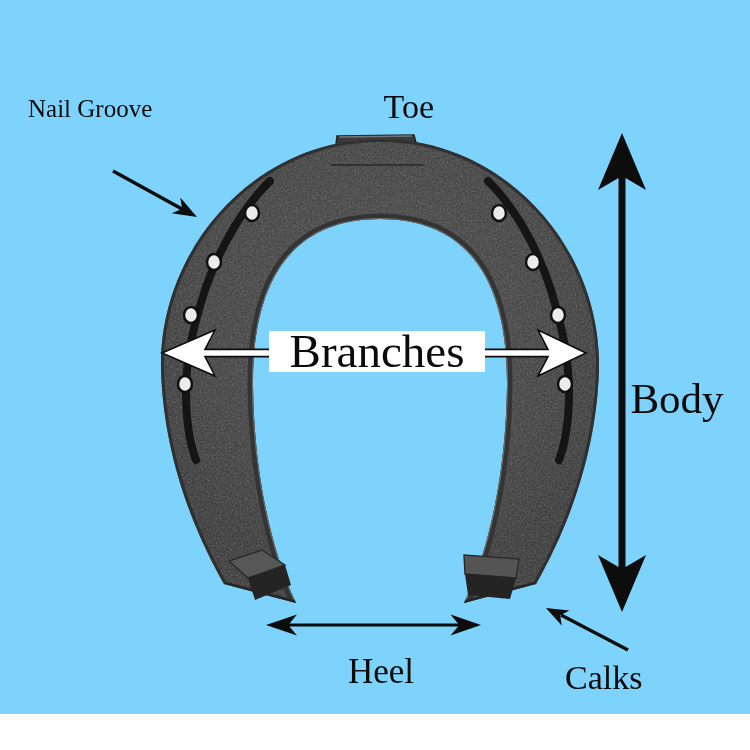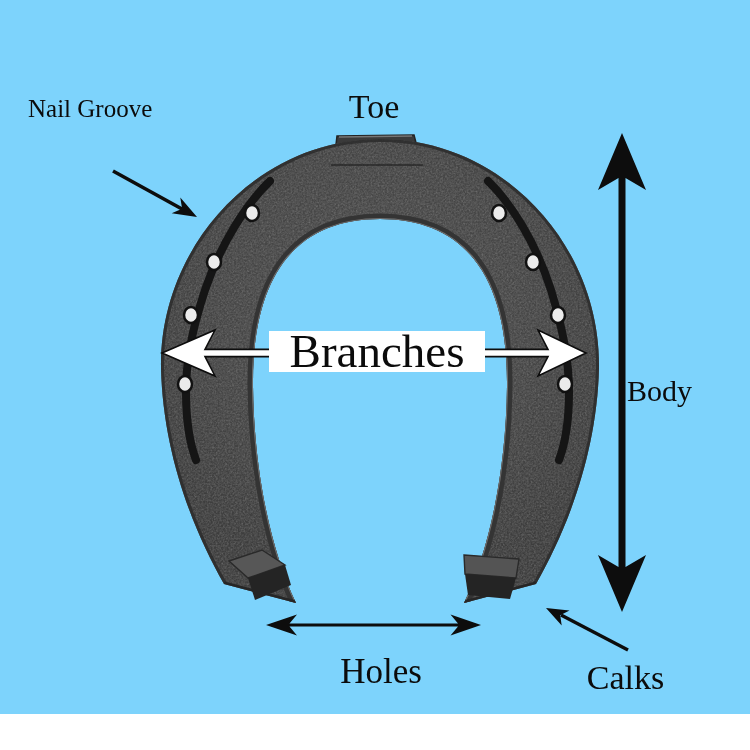--- a/index.html
+++ b/index.html
@@ -13,25 +13,25 @@
   }
   .canvas svg { position: absolute; left: 0; top: 0; }
   .diagram-label {
     position: absolute;
     color: #0b0b0b;
     white-space: nowrap;
     letter-spacing: 0px;
     font-weight: 500;
   }
   .lbl-nailgroove { left: 28px; top: 90px; font-size: 25px; line-height: 37px; text-align: left; }
-  .lbl-toe      { left: 314px; top: 88px;  width: 120px; font-size: 34px; text-align: center; }
+  .lbl-toe      { left: 314px; top: 88px;  width: 120px; font-size: 34px; text-align: right; }
   .lbl-branches { left: 269px; top: 331px; width: 216px; font-size: 47px; line-height: 41px; text-align: center; background: #ffffff; }
-  .lbl-body     { left: 627px; top: 374px; width: 100px; font-size: 30px; }
+  .lbl-body     { left: 627px; top: 374px; width: 100px; font-size: 43px; text-align: center; }
   .lbl-heel     { left: 321px; top: 652px; width: 120px; font-size: 35px; text-align: center; }
-  .lbl-calks    { left: 565px; top: 659px; width: 121px; font-size: 34px; text-align: center; }
+  .lbl-calks    { left: 565px; top: 659px; width: 121px; font-size: 34px; text-align: left; }
 </style>
 </head>
 <body>
 
 <div class="canvas">
 
   <svg width="750" height="750" viewBox="0 0 750 750">
     <defs>
       <radialGradient id="shoeGrad" gradientUnits="userSpaceOnUse" cx="380" cy="320" r="260">
         <stop offset="0" stop-color="#4c4c4c"></stop>
@@ -133,16 +133,16 @@
   <div class="diagram-label lbl-nailgroove">
     <div>Nail Groove</div>
   </div>
 
   <div class="diagram-label lbl-toe">Toe</div>
 
   <div class="diagram-label lbl-branches">Branches</div>
 
   <div class="diagram-label lbl-body">Body</div>
 
-  <div class="diagram-label lbl-heel">Holes</div>
+  <div class="diagram-label lbl-heel">Heel</div>
 
   <div class="diagram-label lbl-calks">Calks</div>
 </div>
 
 </body></html>

